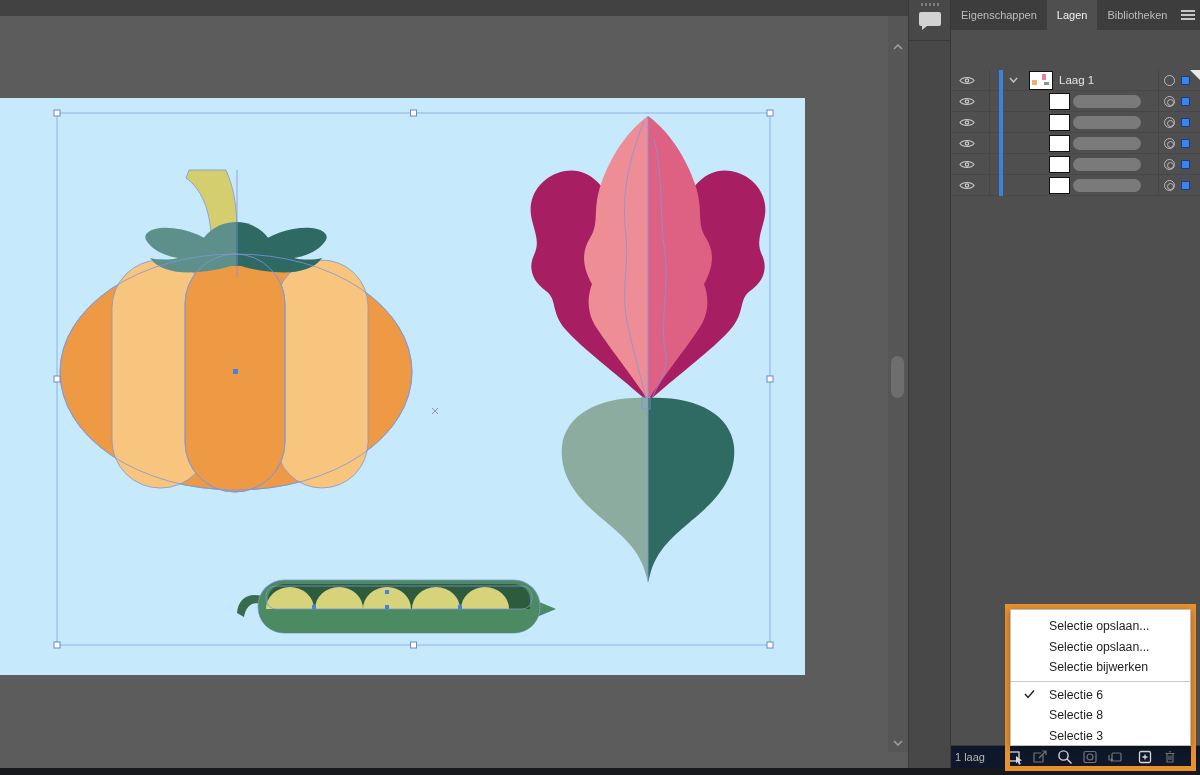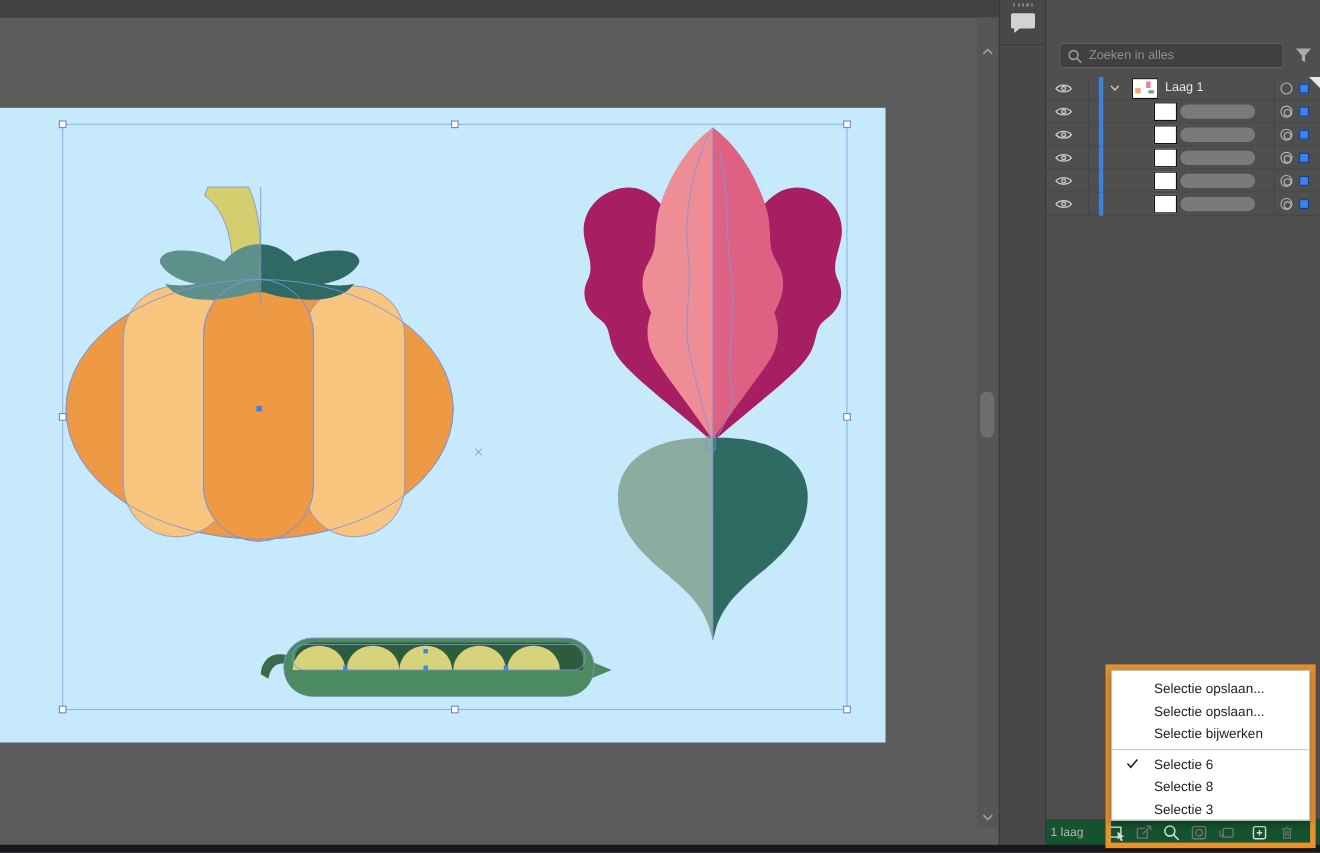--- a/index.html
+++ b/index.html
@@ -59,21 +59,21 @@
   .layer-label { position:absolute; left:108px; top:4px; font-size:11.5px; color:#E3E3E3; }
   .name-pill { position:absolute; left:122px; top:4px; width:68px; height:13px; background:#7A7A7A; border-radius:7px; }
   .col-sep2 { position:absolute; left:207px; top:0; width:1px; height:21px; background:#464646; }
   .target { position:absolute; left:213px; top:5px; width:11px; height:11px; border:1.5px solid #B9B9B9; border-radius:50%; }
   .target.double::after { content:""; position:absolute; left:1.5px; top:1.5px; width:5px; height:5px;
                           border:1.5px solid #B9B9B9; border-radius:50%; }
   .sel-square { position:absolute; left:230px; top:6px; width:9px; height:9px; background:#3F82E8; border:1px solid #123E8F; }
   .corner-tri { position:absolute; left:239px; top:0; width:0; height:0;
                 border-top:11px solid #E9E9E9; border-left:11px solid transparent; }
 
-  #panel-footer { left:0; top:745px; width:250px; height:23px; background:#14532d; border-top:1px solid #3A3A3A; }
+  #panel-footer { left:0; top:745px; width:250px; height:23px; background:#0f172a; border-top:1px solid #3A3A3A; }
   #layer-count { left:4px; top:5px; font-size:11px; color:#B5B5B5; }
   .footer-icon { position:absolute; top:3px; width:16px; height:16px; }
 
   
   #highlight-box { left:997px; top:604px; width:191px; height:167px; border:5px solid #E8912D; z-index:50;margin-left:8px; }
   #context-menu { position:absolute; left:0; top:0; width:181px; height:137px; background:#FFFFFF;
                   border:1px solid #BFBFBF; box-shadow:0 2px 7px rgba(0,0,0,0.35); }
   .menu-item { position:relative; height:20.5px; line-height:20.5px; font-size:12.3px; color:#1E1E1E; padding-left:38px; }
   .menu-sep { height:1px; background:#C9C9C9; margin:3px 0; }
   .menu-check { position:absolute; left:13px; top:4px; }
@@ -181,33 +181,29 @@
   <div id="dock" class="abs">
     <div id="dock-cell" class="abs">
       <div class="grip-dots abs"></div>
       <svg class="abs" style="left:10px; top:11px;" width="22" height="20">
         <path d="M2,1 h18 a2,2 0 0 1 2,2 v10 a2,2 0 0 1 -2,2 h-12 l-5,4 v-4 h-1 a2,2 0 0 1 -2,-2 v-10 a2,2 0 0 1 2,-2 Z" fill="#D2D2D2"></path>
       </svg>
     </div>
   </div>
 
   <div id="panel" class="abs">
-
-    <div id="search-row" class="abs">
-      <div id="search-box" class="abs">
-        <svg class="abs" style="left:7px; top:5px;" width="13" height="13">
-          <circle cx="5" cy="5" r="4" fill="none" stroke="#9A9A9A" stroke-width="1.5"></circle>
-          <line x1="8.2" y1="8.2" x2="12" y2="12" stroke="#9A9A9A" stroke-width="1.5"></line>
-        </svg>
-        <input id="search-input" type="text" placeholder="Zoeken in alles" style="">
-      </div>
-      <svg class="abs" style="left:226px; top:13px;" width="16" height="15">
-        <path d="M1,1 H15 L9.5,7.5 V13.5 L6.5,11.8 V7.5 Z" fill="#ABABAB"></path>
-      </svg>
-    </div>
+    <div id="tabbar" class="abs">
+      <span class="tab">Eigenschappen</span><span class="tab active">Lagen</span><span class="tab">Bibliotheken</span>
+      <div id="panel-menu-icon" class="abs">
+        <div></div>
+          <div></div>
+          <div></div>
+      </div>
+    </div>
+
 
     <div id="layers-list" class="abs">
 
       <div class="layer-row" style="top:0;">
         <div class="eye-cell">
           <svg width="16" height="11">
               <path d="M1,5.5 C4,1.5 12,1.5 15,5.5 C12,9.5 4,9.5 1,5.5 Z" fill="none" stroke="#C9C9C9" stroke-width="1.2"></path>
             <circle cx="8" cy="5.5" r="1.7" fill="none" stroke="#C9C9C9" stroke-width="1.2"></circle>
             </svg>
         </div>

